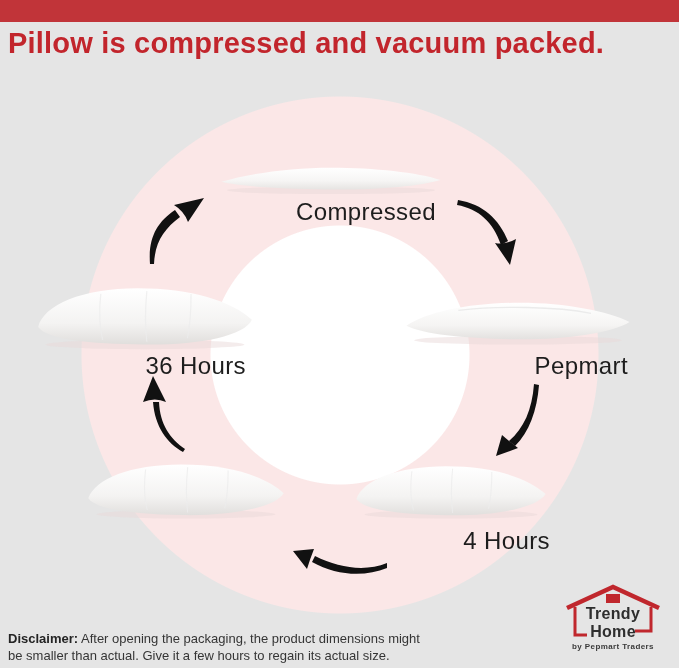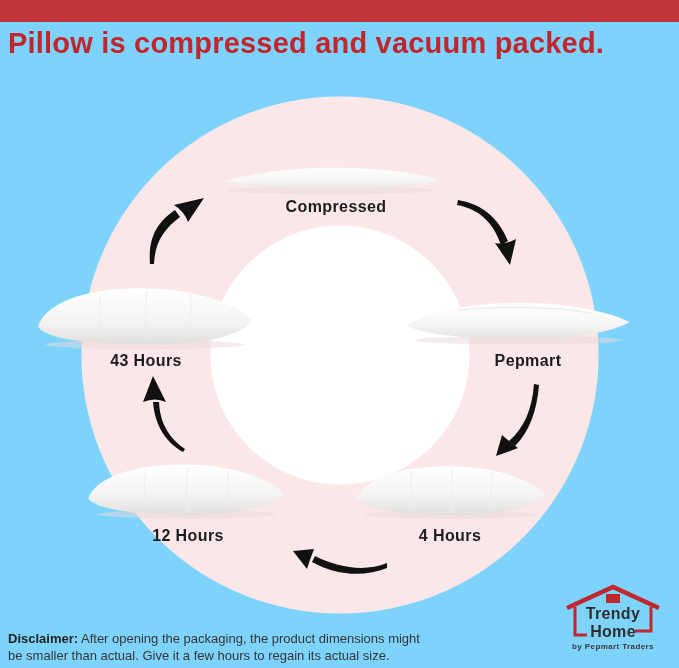--- a/index.html
+++ b/index.html
@@ -1,31 +1,31 @@
 <!DOCTYPE html>
 <html><head>
 <meta charset="utf-8">
 <style>
   html,body{margin:0;padding:0;background:#ffffff;}
-  .page{position:relative;width:679px;height:668px;background:#7dd3fc;overflow:hidden;
+  .page{position:relative;width:679px;height:668px;background:#e5e5e5;overflow:hidden;
         font-family:"Liberation Sans",sans-serif;}
   .abs{position:absolute;}
 
   .header-bar{left:0;top:0;width:679px;height:22px;background:#c13439;}
   .page-title{left:8px;top:27px;width:665px;font-size:29px;font-weight:700;
               color:#c2252c;letter-spacing:.2px;}
 
   .ring{left:80px;top:95px;width:520px;height:520px;border-radius:50%;
         background:radial-gradient(circle at center,
           #ffffff 0 129px,
           #fbe7e7 130px 258px,
           rgba(255,255,255,0) 259px);}
 
-  .stage-label{font-size:16px;font-weight:700;color:#1d1d1d;letter-spacing:.4px;
-               width:200px;text-align:center;}
+  .stage-label{font-size:24px;font-weight:400;color:#1d1d1d;letter-spacing:.4px;
+               width:200px;text-align:right;}
 
   .pillow{display:block;}
 
   .logo{left:550px;top:577px;width:126px;height:82px;}
   .logo-line{left:0;top:0;width:126px;text-align:center;color:#2e2e2e;font-weight:700;}
   .logo-line1{top:28px;font-size:16px;letter-spacing:.3px;}
   .logo-line2{top:46px;font-size:16px;letter-spacing:.3px;}
   .logo-tagline{top:65px;font-size:8px;letter-spacing:.4px;color:#3a3a3a;}
 
   .disclaimer{left:8px;top:630px;width:470px;font-size:13px;line-height:17px;
@@ -93,37 +93,36 @@
           <stop offset="0.62" stop-color="#f4f3f2"></stop>
         <stop offset="1" stop-color="#e1dfdd"></stop>
       </linearGradient>
     </defs>
     <ellipse cx="120" cy="68" rx="106" ry="5" fill="#ead9d9" opacity="0.5"></ellipse>
     <path d="M4,49 C12,26 54,9 114,9 C172,9 214,23 236,43 C226,60 174,70 116,69 C60,68 14,63 4,49 Z" fill="url(#grad12)"></path>
     <path d="M72,15 C70,32 70,48 74,63" stroke="#ececec" stroke-width="1.3" fill="none" opacity=".8"></path>
     <path d="M122,12 C120,32 120,50 122,66" stroke="#ececec" stroke-width="1.3" fill="none" opacity=".8"></path>
     <path d="M170,16 C170,32 169,48 166,61" stroke="#ececec" stroke-width="1.3" fill="none" opacity=".8"></path>
   </svg>
-  <div class="abs stage-label" style="left:88px;top:527px;">12 Hours</div>
 
   <svg class="abs pillow" style="left:28px;top:281px;" width="234" height="70" viewBox="0 0 240 76">
     <defs>
       <linearGradient id="grad24" x1="0" y1="0" x2="0" y2="1">
         <stop offset="0" stop-color="#ffffff"></stop>
           <stop offset="0.62" stop-color="#f4f3f2"></stop>
         <stop offset="1" stop-color="#e0dedc"></stop>
       </linearGradient>
     </defs>
     <ellipse cx="120" cy="69" rx="108" ry="5" fill="#ead9d9" opacity="0.5"></ellipse>
     <path d="M4,50 C10,26 52,8 112,8 C170,8 214,22 236,42 C228,60 176,70 118,69 C60,68 14,64 4,50 Z" fill="url(#grad24)"></path>
     <path d="M72,14 C70,32 70,48 74,64" stroke="#ececec" stroke-width="1.3" fill="none" opacity=".8"></path>
     <path d="M122,11 C120,32 120,50 122,66" stroke="#ececec" stroke-width="1.3" fill="none" opacity=".8"></path>
     <path d="M170,14 C170,32 169,48 166,62" stroke="#ececec" stroke-width="1.3" fill="none" opacity=".8"></path>
   </svg>
-  <div class="abs stage-label" style="left:46px;top:352px;">43 Hours</div>
+  <div class="abs stage-label" style="left:46px;top:352px;">36 Hours</div>
 
   <svg class="abs" style="left:142px;top:194px;" width="68" height="74" viewBox="0 0 68 74">
     <path d="M8,70 C6,44 15,28 33,16 L38,23 C22,35 13,48 12,70 Z" fill="#111111"></path>
     <path d="M62,4 L46,28 Q42,17 32,11 Z" fill="#111111"></path>
   </svg>
 
   <svg class="abs" style="left:453px;top:197px;" width="66" height="72" viewBox="0 0 66 72">
     <path d="M4,8 C26,12 40,25 48,48 L55,44 C46,22 30,7 5,3 Z" fill="#111111"></path>
     <path d="M57,68 L63,42 Q52,48 42,46 Z" fill="#111111"></path>
   </svg>

